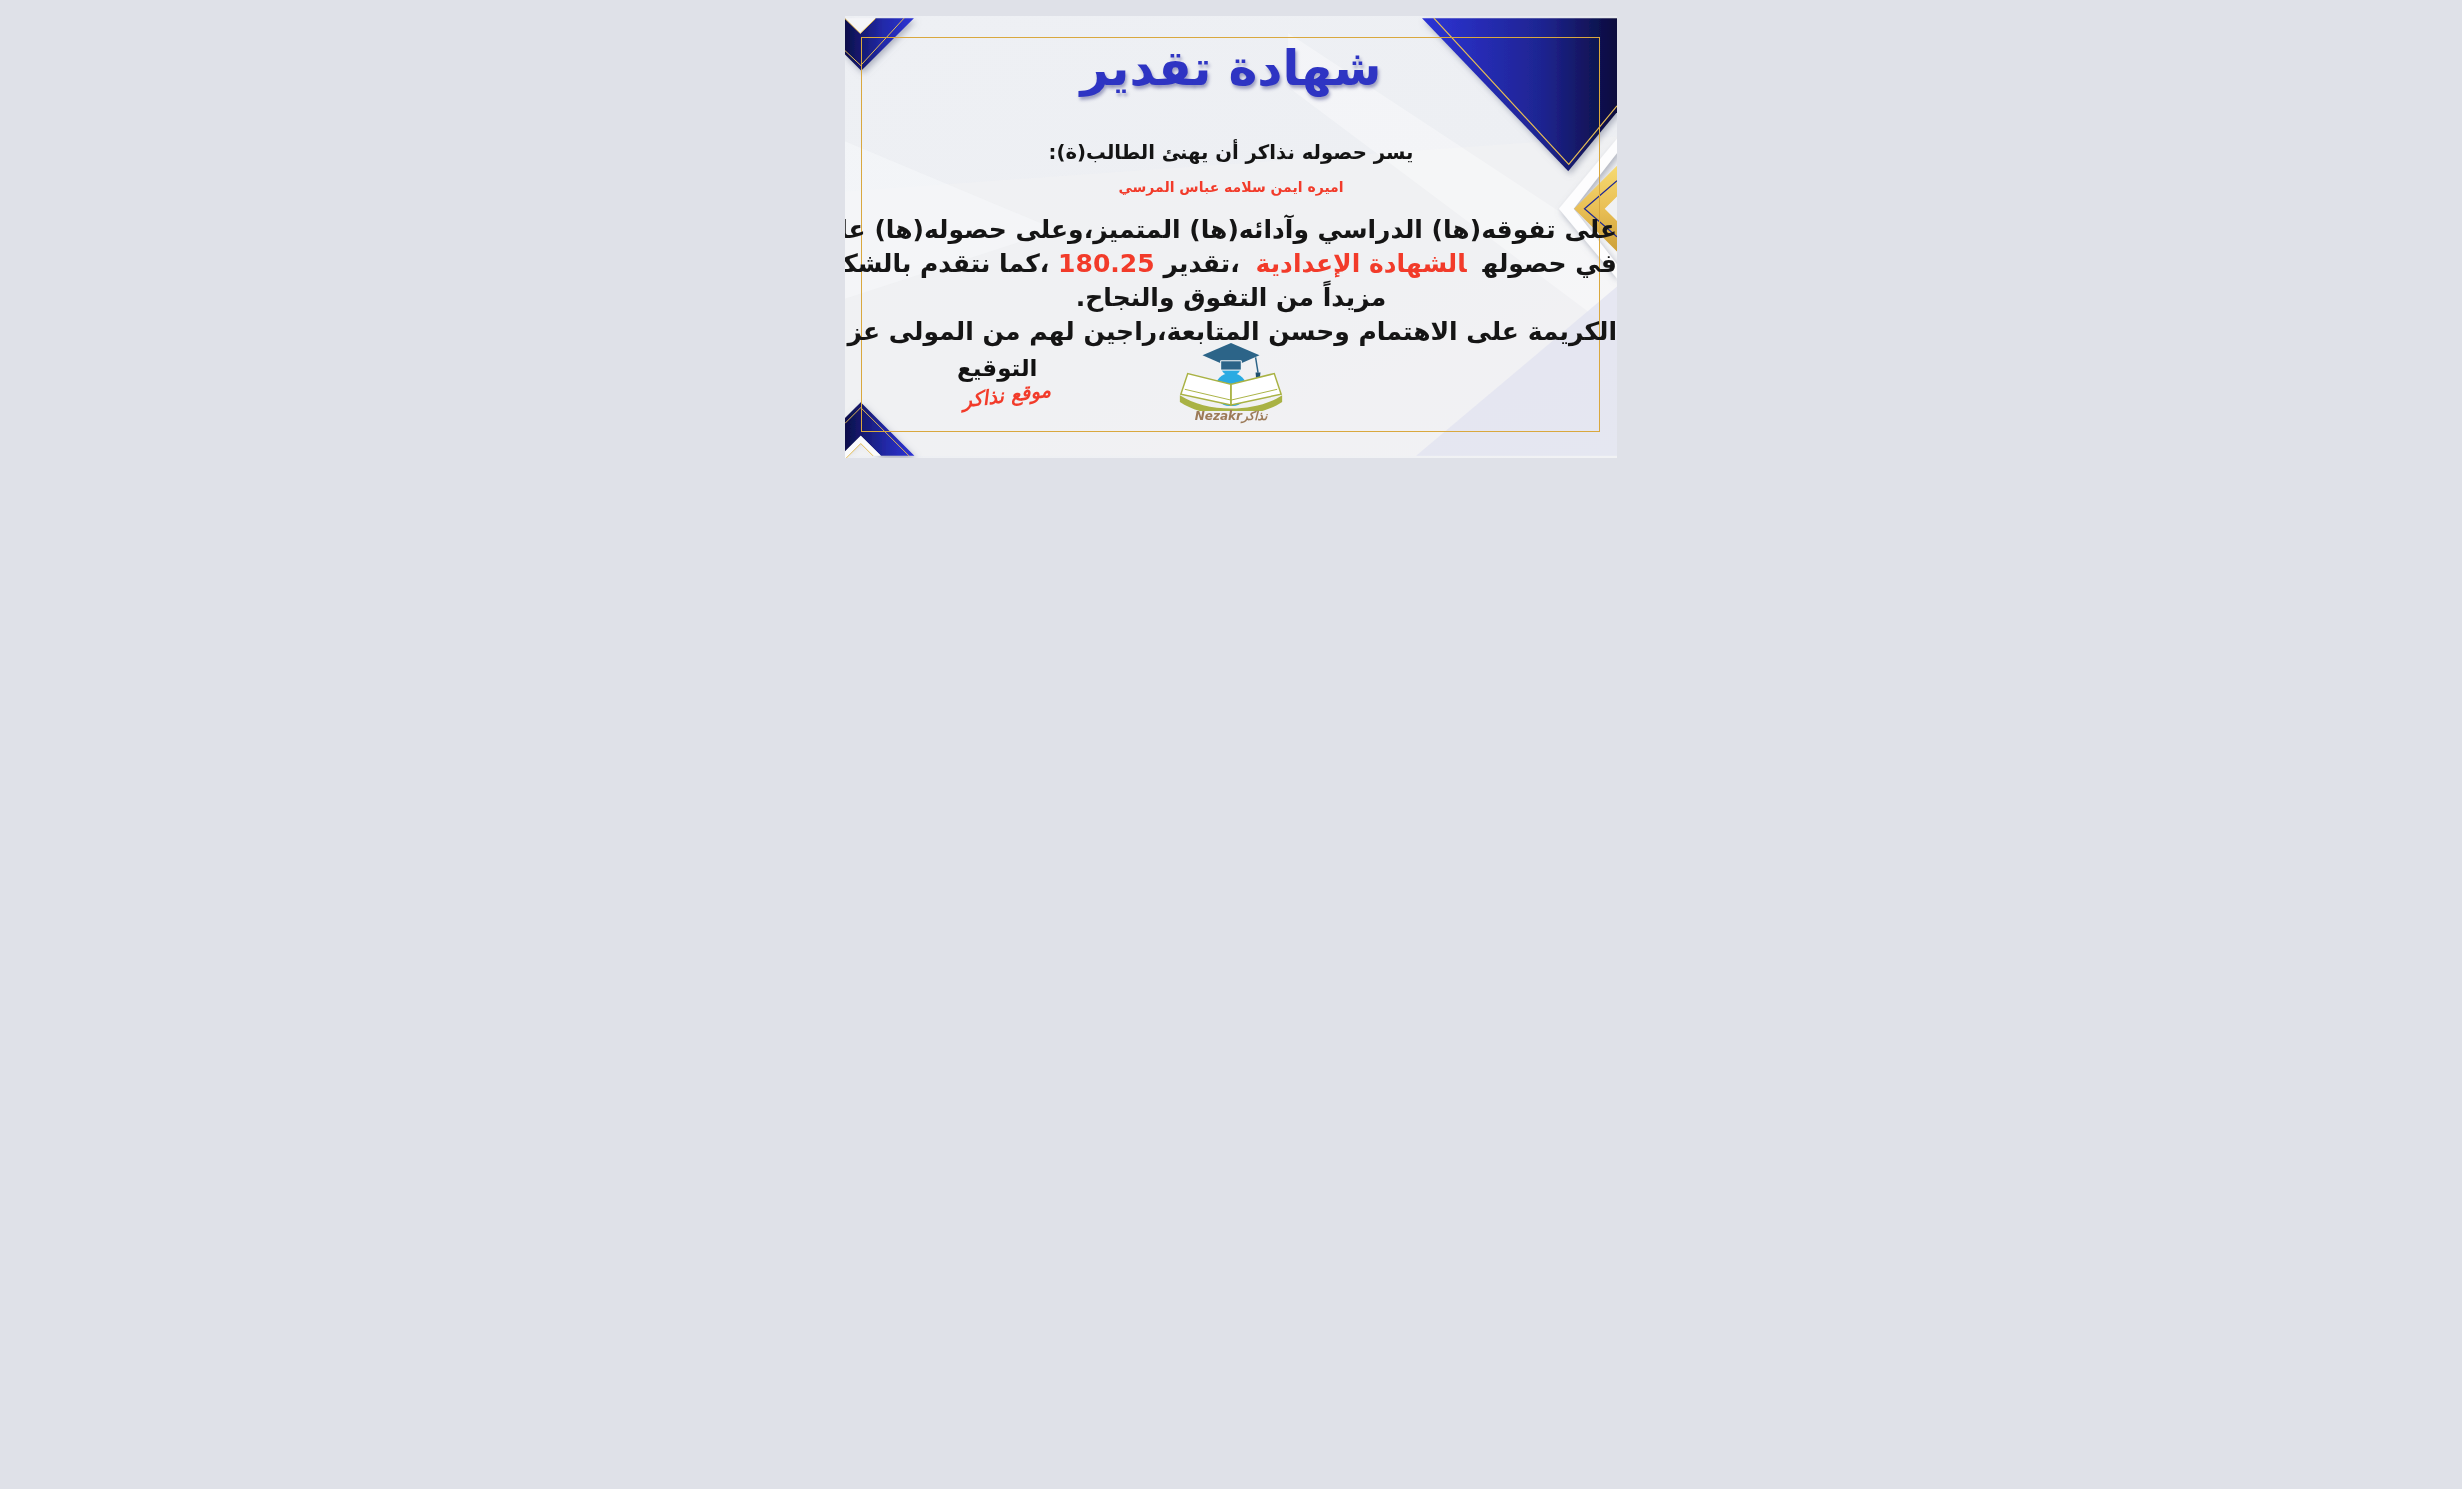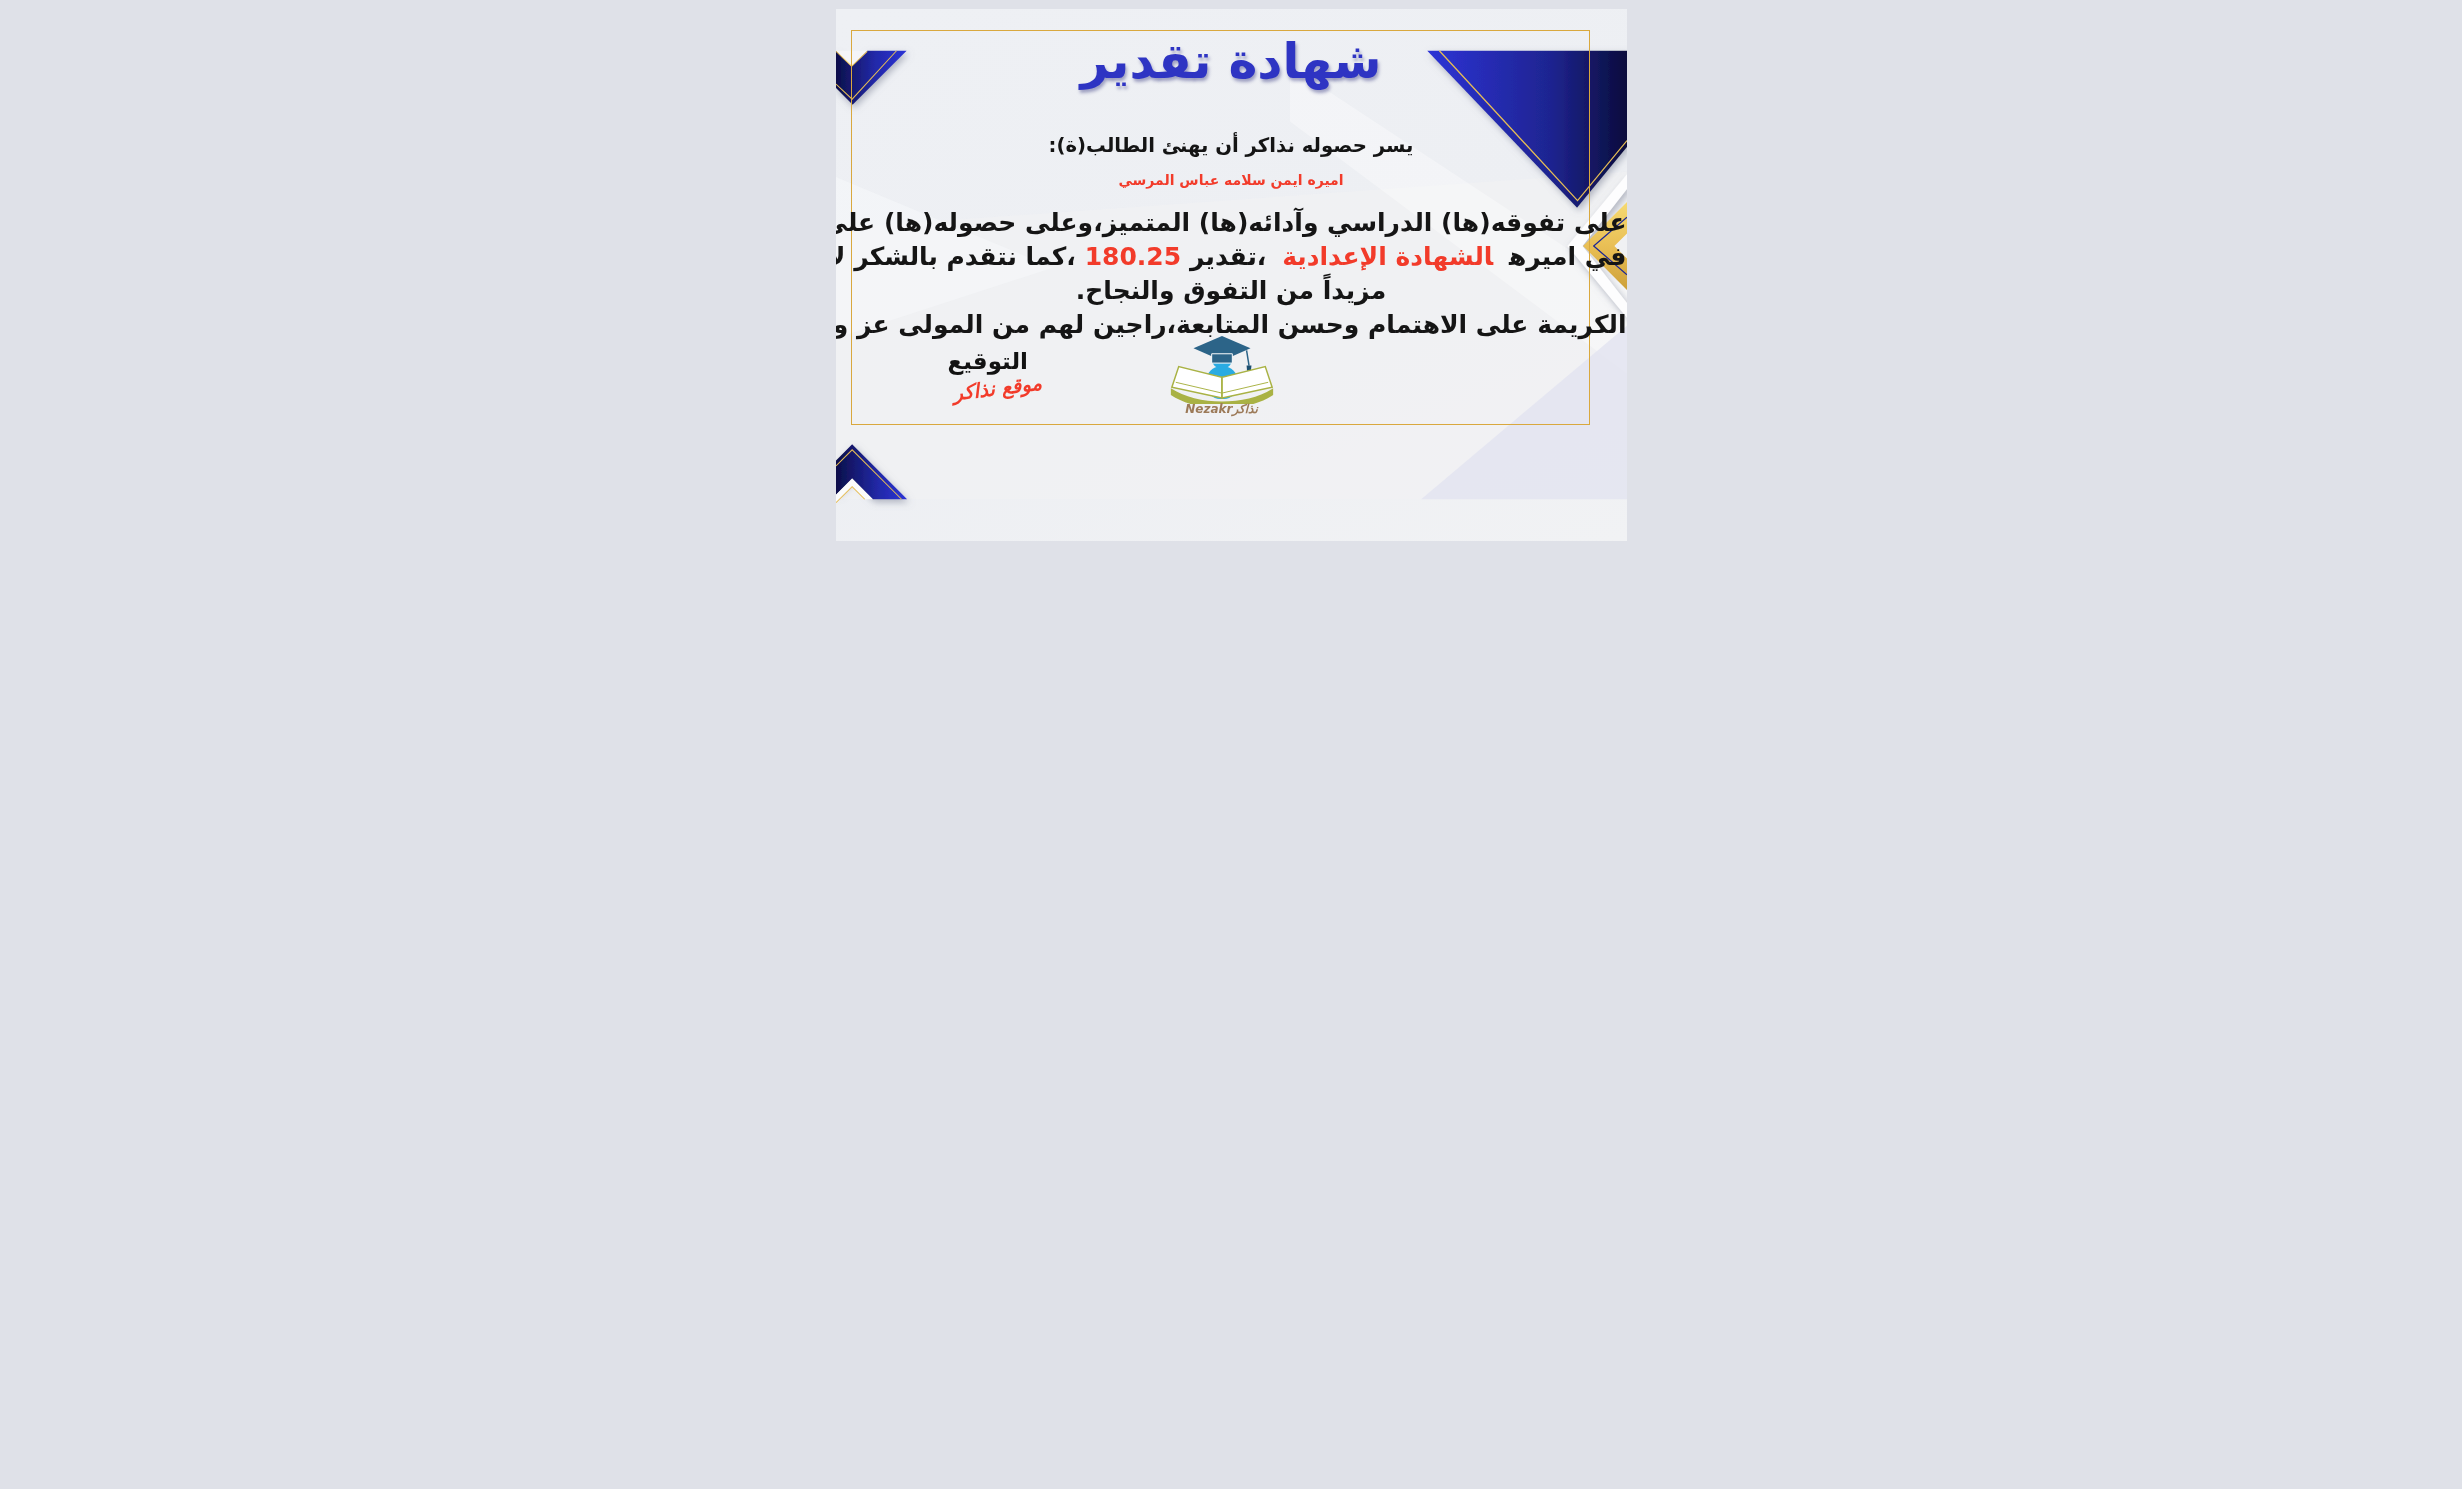--- a/index.html
+++ b/index.html
@@ -1,20 +1,19 @@
 <!DOCTYPE html>
 <html lang="ar" style="font-size:7.9px"><head>
 <meta charset="utf-8">
 <style>
   html,body{margin:0;padding:0;background:#dfe1e8;}
   .stage{
-    position:relative;width:772px;height:532px;margin:9px auto;overflow:hidden;
+    position:relative;width:772px;height:442px;margin:16px auto;overflow:hidden;
     background:linear-gradient(160deg,#eef0f4 0%,#edeff3 55%,#f1f2f4 100%);
     font-family:"DejaVu Sans",sans-serif;
-    padding-left:19px;
   }
   svg.decor{position:absolute;left:0;top:0;width:100%;height:100%;display:block;}
   .frame{
     position:absolute;left:15.8px;top:21px;width:739px;height:395px;
     border:1px solid #d9a83e;box-sizing:border-box;pointer-events:none;
   }
   .abs-center{position:absolute;left:0;right:0;text-align:center;direction:rtl;}
   .title{
     top:23.6px;font-size:49px;font-weight:bold;color:#2e34c3;
     text-shadow:1.5px 2.5px 3.4px rgba(26,29,110,.38);letter-spacing:1px;
@@ -106,21 +105,21 @@
 
   <div class="abs-center intro">يسر حصوله نذاكر أن يهنئ الطالب(ة):</div>
 
   <div class="abs-center name">اميره ايمن سلامه عباس المرسي</div>
 
   <div class="abs-center body-lines">
     <div class="line">
       <span>على تفوقه(ها) الدراسي وآدائه(ها) المتميز،وعلى حصوله(ها) على تقدير</span><span class="red gap">ممتاز</span>
     </div>
     <div class="line">
-      <span>في اميره</span><span class="red gap">الشهادة الإعدادية</span><span>،تقدير</span><span class="red gap-sm">180.25</span><span>،كما نتقدم بالشكر لأسرته(ها)</span>
+      <span>في حصوله</span><span class="red gap">الشهادة الإعدادية</span><span>،تقدير</span><span class="red gap-sm">180.25</span><span>،كما نتقدم بالشكر لأسرته(ها)</span>
     </div>
     <div class="line">مزيداً من التفوق والنجاح.</div>
     <div class="line">الكريمة على الاهتمام وحسن المتابعة،راجين لهم من المولى عز وجل</div>
   </div>
 
   <div class="sign-label">التوقيع</div>
   <div class="sign-value">موقع نذاكر</div>
 
   <div class="logo">
     <svg width="118" height="69" viewBox="0 0 240 140" aria-hidden="true">

